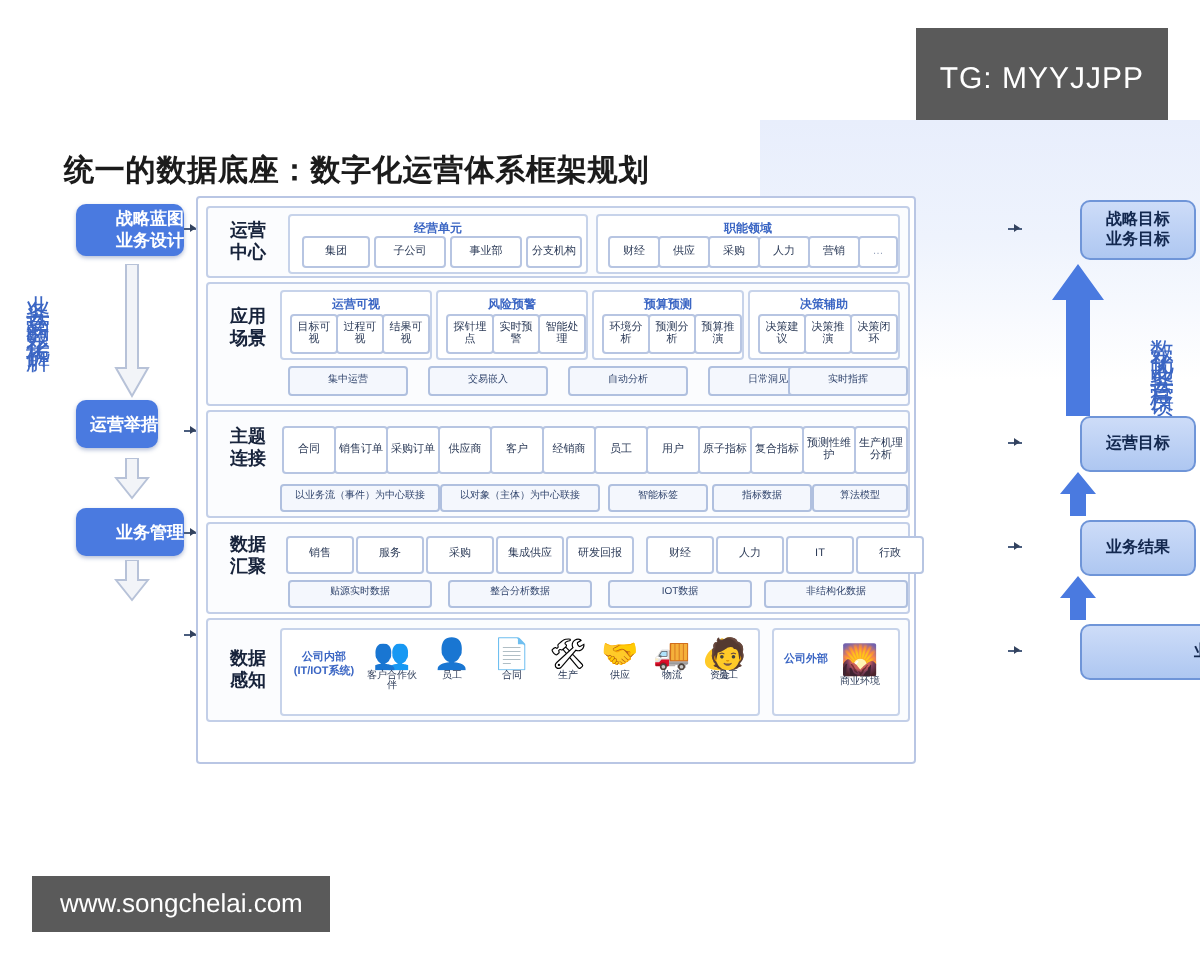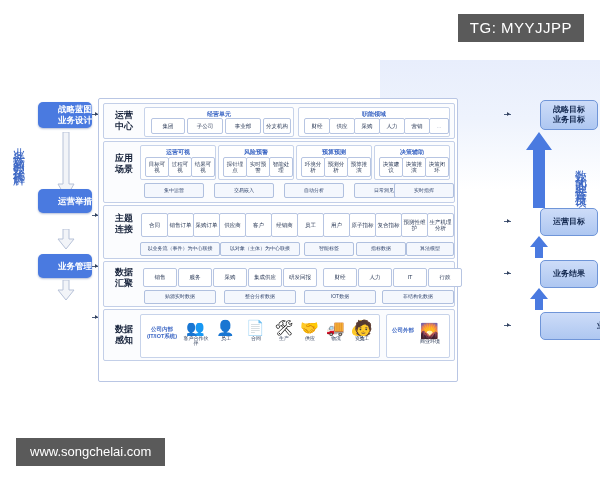--- a/index.html
+++ b/index.html
@@ -4,21 +4,21 @@
 <style>
   html,body{margin:0;padding:0;}
   body{
     width:600px;height:480px;background:#ffffff;overflow:hidden;position:relative;
     font-family:"Liberation Sans","DejaVu Sans",sans-serif;
     -webkit-font-smoothing:antialiased;
   }
   
   .tg-badge{
     position:absolute;right:16px;top:14px;background:#5a5a5a;color:#fff;
-    font-size:15px;letter-spacing:.5px;padding:5px 12px;line-height:1.2;
+    font-size:15px;letter-spacing:.5px;padding:17px 12px;line-height:1.2;
   }
   .site-badge{
     position:absolute;left:16px;top:438px;background:#5a5a5a;color:#fff;
     font-size:13px;padding:6px 14px;line-height:1.2;
   }
   
   .canvas{position:absolute;left:0;top:60px;width:600px;height:340px;}
   .bg-fade{
     position:absolute;left:380px;top:0;width:220px;height:130px;
     background:linear-gradient(180deg,#e8eefc 0%,#eef3fd 45%,rgba(255,255,255,0) 100%);
@@ -118,36 +118,37 @@
 </head>
 <body>
 
 <div class="tg-badge">TG: MYYJJPP</div>
 <div class="site-badge">www.songchelai.com</div>
 
 <div class="canvas">
 
   <div class="bg-fade"></div>
 
+  <div class="title">统一的数据底座：数字化运营体系框架规划</div>
 
   <div class="vtext left">业务运营的数字化拆解</div>
   <div class="vtext right">数字化的业务运营反馈</div>
 
   <div class="stage" style="left:38px;top:42px;width:54px;height:26px;">
     <span style="white-space:pre-line;">战略蓝图
 业务设计</span>
   </div>
 
   <div class="down-arrow" style="left:57px;top:72px;">
     <svg width="18" height="68" viewBox="0 0 18 68">
       <polygon points="6,0 12,0 12,52 17,52 9,66 1,52 6,52" fill="#f2f4f8" stroke="#b7c2d8" stroke-width="1"></polygon>
     </svg>
   </div>
 
-  <div class="stage" style="left:38px;top:129px;width:54px;height:24px;">
+  <div class="stage" style="left:38px;top:140px;width:41px;height:24px;">
     <span style="white-space:pre-line;">运营举措</span>
   </div>
 
   <div class="down-arrow" style="left:57px;top:169px;">
     <svg width="18" height="22" viewBox="0 0 18 22">
       <polygon points="6,0 12,0 12,10 17,10 9,20 1,10 6,10" fill="#f2f4f8" stroke="#b7c2d8" stroke-width="1"></polygon>
     </svg>
   </div>
 
   <div class="stage" style="left:38px;top:194px;width:54px;height:24px;">

